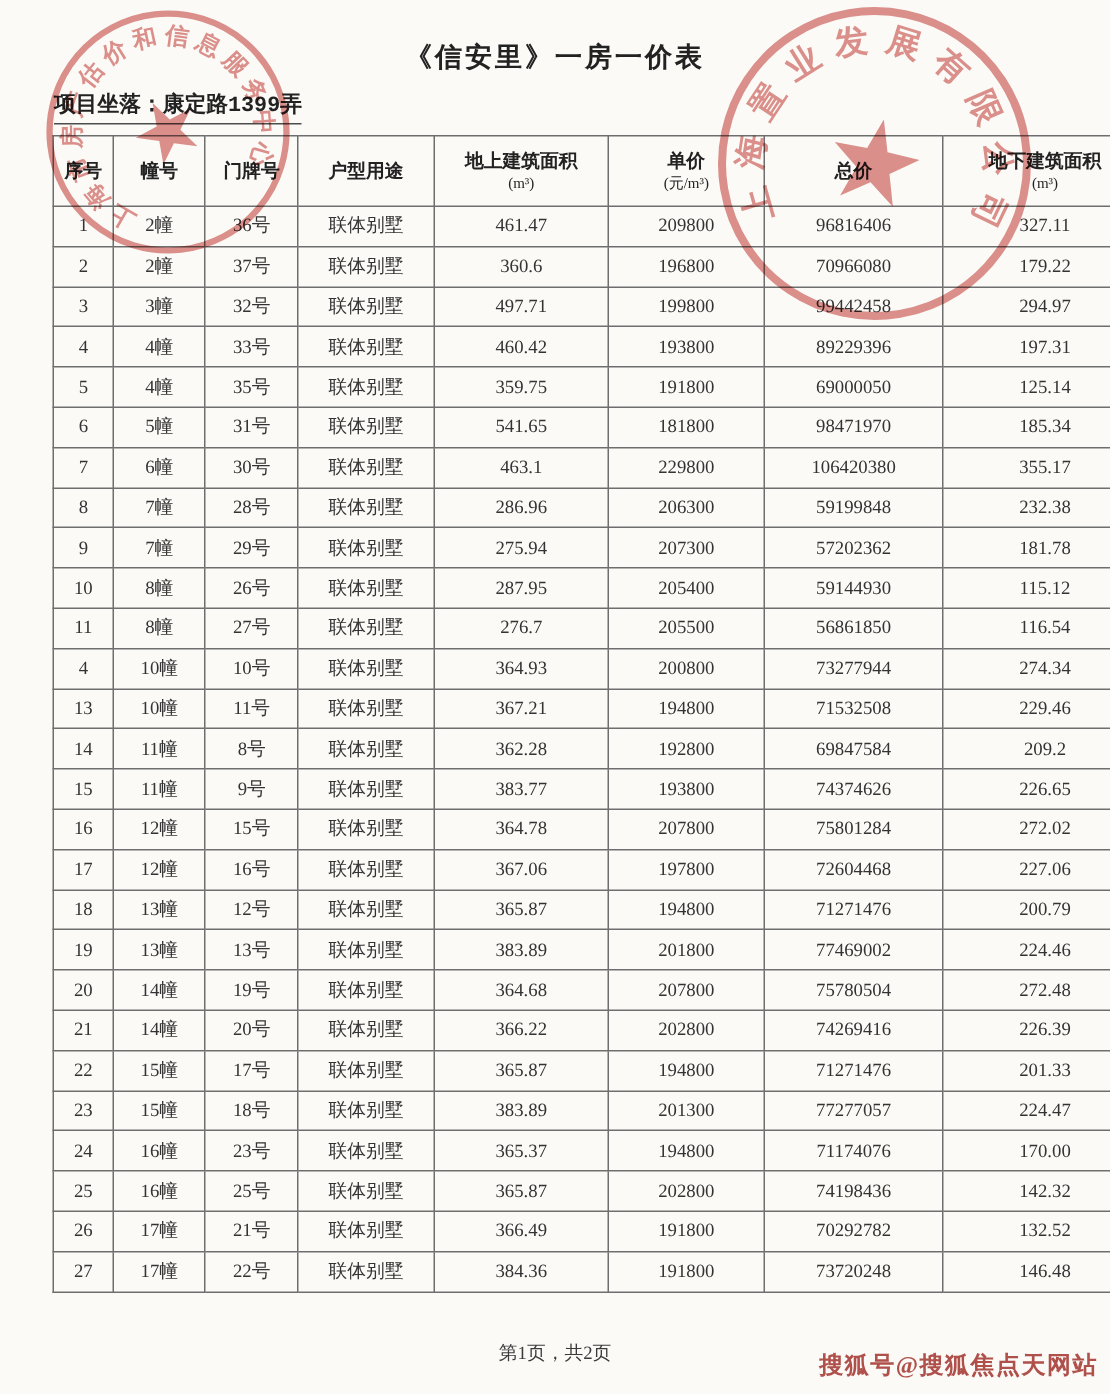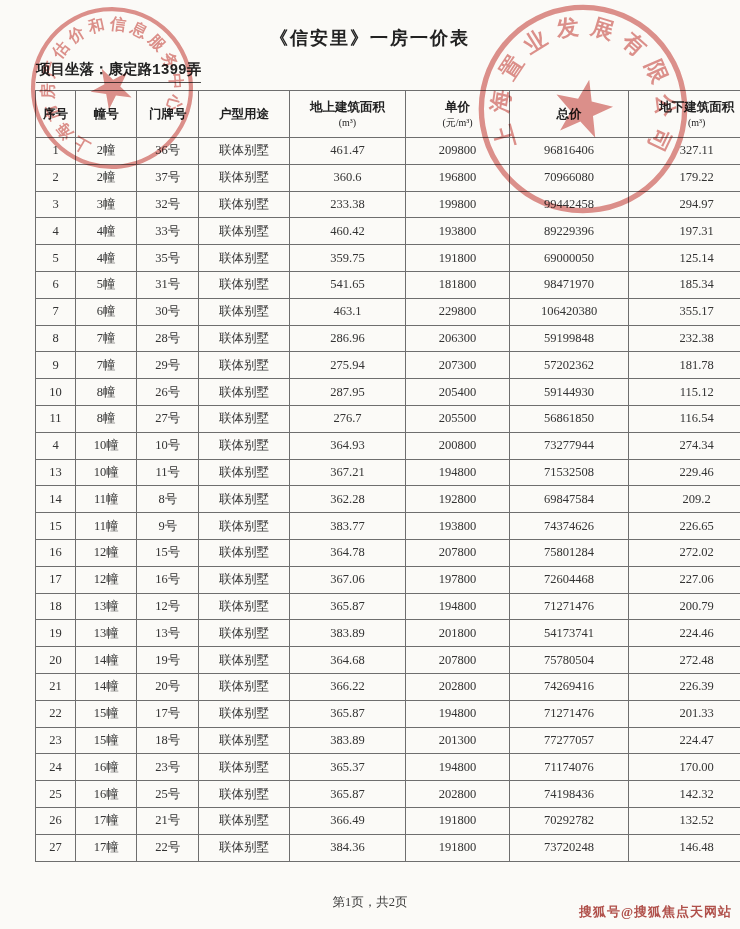--- a/index.html
+++ b/index.html
@@ -64,21 +64,21 @@
     left:0;right:0;
     bottom:18px;
     text-align:center;
     font-size:12.5px;
     color:#3a3a3a;
   }
   .watermark{
     position:absolute;
     right:8px;
     bottom:8px;
-    font-size:13px;
+    font-size:16px;
     font-weight:700;
     color:#b0504a;
     letter-spacing:1px;
   }
   .stamp{
     position:absolute;
     color:#c8433b;
     opacity:0.58;
     mix-blend-mode:multiply;
     pointer-events:none;
@@ -157,21 +157,21 @@
           <td>360.6</td>
           <td>196800</td>
           <td>70966080</td>
           <td>179.22</td>
         </tr>
         <tr>
           <td>3</td>
           <td>3幢</td>
           <td>32号</td>
           <td>联体别墅</td>
-          <td>233.38</td>
+          <td>497.71</td>
           <td>199800</td>
           <td>99442458</td>
           <td>294.97</td>
         </tr>
         <tr>
           <td>4</td>
           <td>4幢</td>
           <td>33号</td>
           <td>联体别墅</td>
           <td>460.42</td>
@@ -319,21 +319,21 @@
           <td>71271476</td>
           <td>200.79</td>
         </tr>
         <tr>
           <td>19</td>
           <td>13幢</td>
           <td>13号</td>
           <td>联体别墅</td>
           <td>383.89</td>
           <td>201800</td>
-          <td>54173741</td>
+          <td>77469002</td>
           <td>224.46</td>
         </tr>
         <tr>
           <td>20</td>
           <td>14幢</td>
           <td>19号</td>
           <td>联体别墅</td>
           <td>364.68</td>
           <td>207800</td>
           <td>75780504</td>

